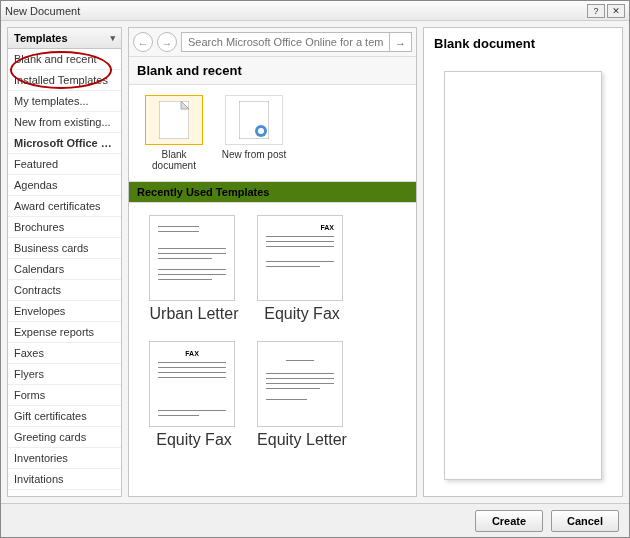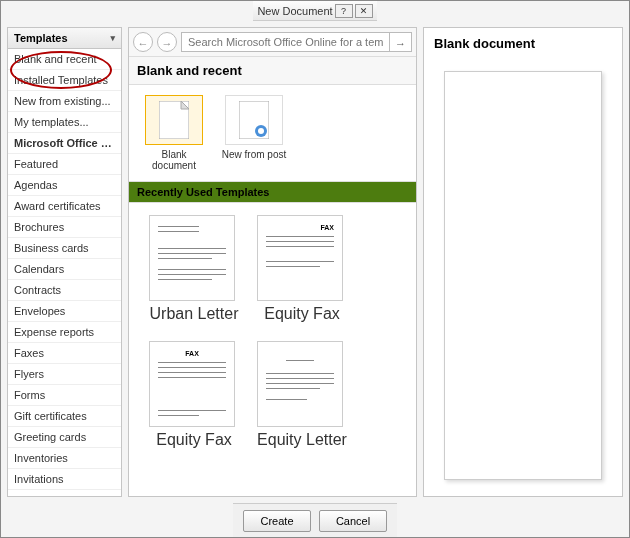--- a/index.html
+++ b/index.html
@@ -1,17 +1,17 @@
 <!DOCTYPE html>
 <html><head>
 <meta charset="utf-8">
 <style>
 * { box-sizing: border-box; margin: 0; padding: 0; }
 body { font-family: "Segoe UI", Tahoma, sans-serif; font-size: 11px; background: #f0f0f0; width: 630px; height: 538px; overflow: hidden; }
-.dialog { width: 630px; height: 538px; background: #f4f4f4; border: 1px solid #888; display: flex; flex-direction: column; align-items: center; }
+.dialog { width: 630px; height: 538px; background: #f4f4f4; border: 1px solid #888; display: flex; flex-direction: column; }
 .titlebar { height: 20px; background: linear-gradient(#fdfdfd,#e9e9e9); border-bottom: 1px solid #ccc; display: flex; align-items: center; padding: 0 4px; }
 .titlebar .title { font-size: 11px; color: #333; flex: 1; }
 .titlebar .win-btn { width: 18px; height: 14px; margin-left: 2px; border: 1px solid #999; background: #f0f0f0; display: flex; align-items: center; justify-content: center; font-size: 9px; color: #333; }
 .body { flex: 1; display: flex; padding: 6px; gap: 6px; overflow: hidden; }
 .sidebar { width: 115px; display: flex; flex-direction: column; border: 1px solid #c5c5c5; background: #fff; }
 .sidebar-header { background: linear-gradient(#f8f8f8,#e6e6e6); border-bottom: 1px solid #c5c5c5; padding: 4px 6px; font-weight: bold; display: flex; align-items: center; justify-content: space-between; }
 .sidebar-list { flex: 1; overflow-y: auto; position: relative; }
 .sidebar-item { padding: 4px 6px; border-bottom: 1px solid #eee; color: #333; cursor: pointer; white-space: nowrap; overflow: hidden; text-overflow: ellipsis; }
 .sidebar-item.bold { font-weight: bold; }
 .circle-annot { position: absolute; left: 2px; top: 2px; width: 102px; height: 38px; border: 2px solid #b00000; border-radius: 50%; pointer-events: none; }
@@ -32,21 +32,21 @@
 .thumb-grid { display: flex; flex-wrap: wrap; gap: 18px; padding: 12px 20px; }
 .thumb { width: 90px; text-align: center; cursor: pointer; }
 .thumb-box { width: 86px; height: 86px; border: 1px solid #ccc; background: #fff; margin-bottom: 4px; padding: 8px; display:flex; flex-direction:column; }
 .thumb-label { font-size: 16px; color: #333; }
 .thumb-line { height: 1px; background: #888; margin: 2px 0; }
 .thumb-line.short { width: 60%; }
 .thumb-line.mid { width: 80%; }
 .preview { width: 200px; display: flex; flex-direction: column; border: 1px solid #c5c5c5; background: #fff; padding: 6px; }
 .preview-title { font-weight: bold; font-size: 13px; padding: 2px 4px 10px; }
 .preview-page { flex: 1; margin: 10px 14px; border: 1px solid #ccc; background: #fff; box-shadow: 2px 2px 4px rgba(0,0,0,0.15); }
-.footer { height: 34px; border-top: 1px solid #ccc; background: #f0f0f0; display: flex; align-items: center; justify-content: flex-end; gap: 8px; padding: 0 10px; }
+.footer { height: 34px; border-top: 1px solid #ccc; background: #f0f0f0; display: flex; align-items: center; justify-content: flex-end; gap: 8px; padding: 0 10px; font-weight: bold; }
 .btn { min-width: 68px; height: 22px; border: 1px solid #999; background: linear-gradient(#fff,#e6e6e6); font-size: 11px; display: flex; align-items: center; justify-content: center; cursor: pointer; border-radius: 2px; }
 .chev { font-size: 9px; color: #555; }
 .fax-label { font-size:7px; font-weight:bold; align-self:flex-end; margin-bottom:3px; }
 .sidebar-list::-webkit-scrollbar { width: 12px; }
 .sidebar-list::-webkit-scrollbar-track { background: #eee; }
 .sidebar-list::-webkit-scrollbar-thumb { background: #c5c5c5; border: 1px solid #aaa; }
 </style>
 </head>
 <body>
 <div class="dialog">
@@ -61,22 +61,22 @@
 
     <div class="sidebar">
       <div class="sidebar-header">
         <span>Templates</span>
         <span class="chev">▾</span>
       </div>
       <div class="sidebar-list">
         <div class="circle-annot"></div>
         <div class="sidebar-item">Blank and recent</div>
         <div class="sidebar-item">Installed Templates</div>
+        <div class="sidebar-item">My templates...</div>
         <div class="sidebar-item">New from existing...</div>
-        <div class="sidebar-item">My templates...</div>
         <div class="sidebar-item bold">Microsoft Office Online</div>
         <div class="sidebar-item">Featured</div>
         <div class="sidebar-item">Agendas</div>
         <div class="sidebar-item">Award certificates</div>
         <div class="sidebar-item">Brochures</div>
         <div class="sidebar-item">Business cards</div>
         <div class="sidebar-item">Calendars</div>
         <div class="sidebar-item">Contracts</div>
         <div class="sidebar-item">Envelopes</div>
         <div class="sidebar-item">Expense reports</div>

